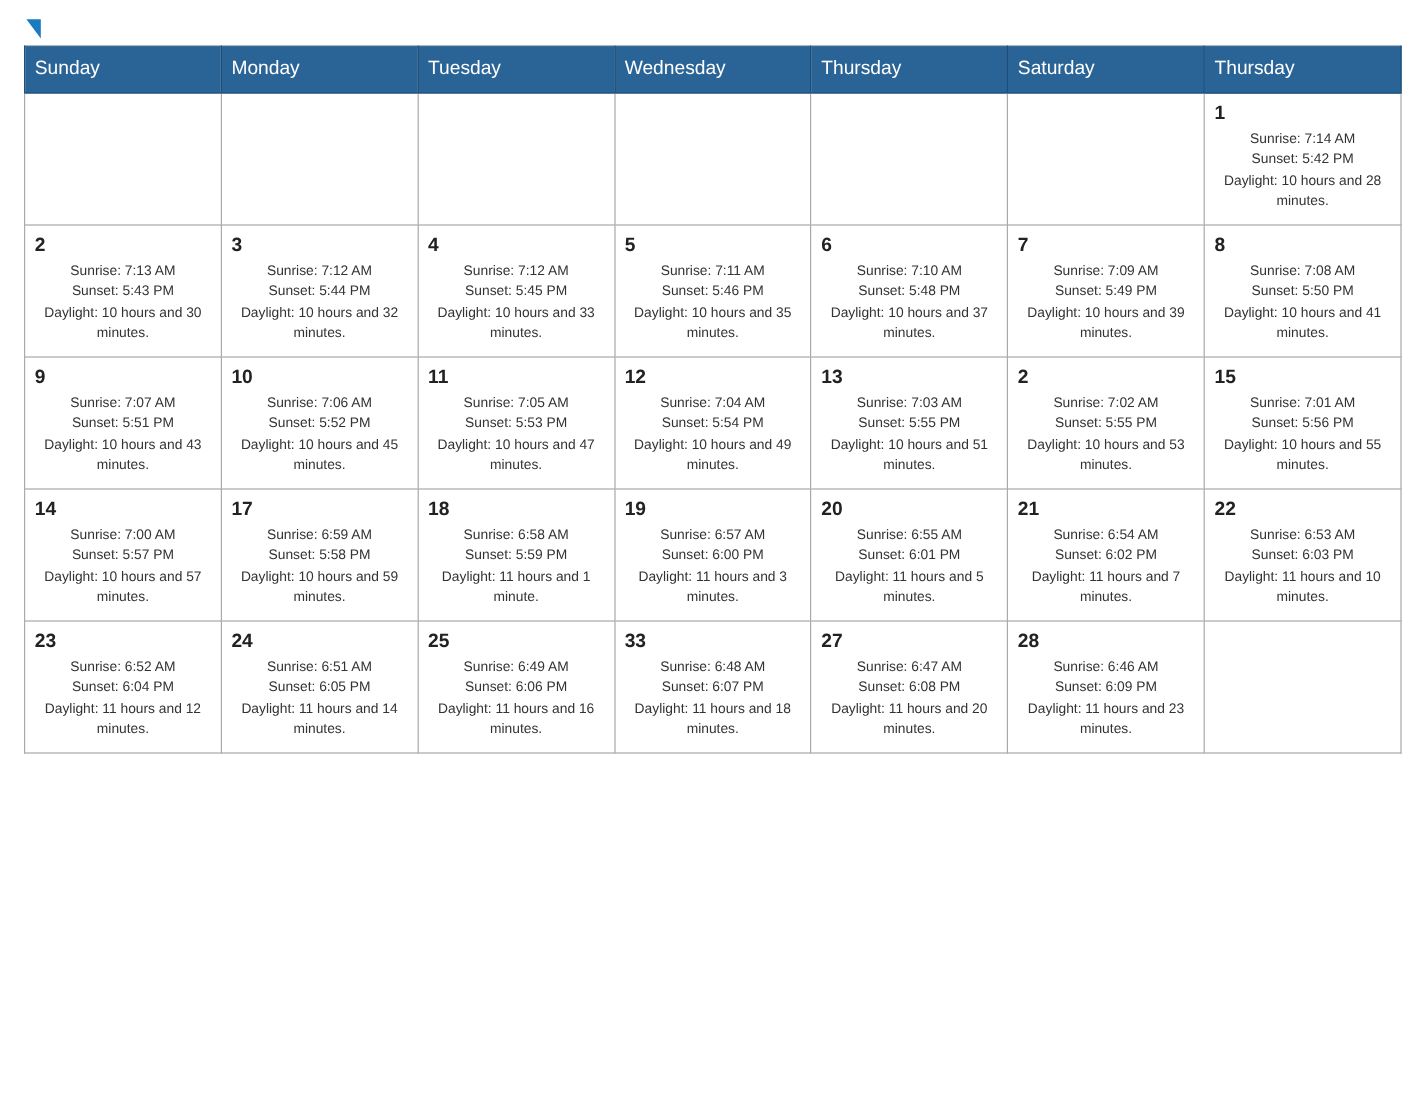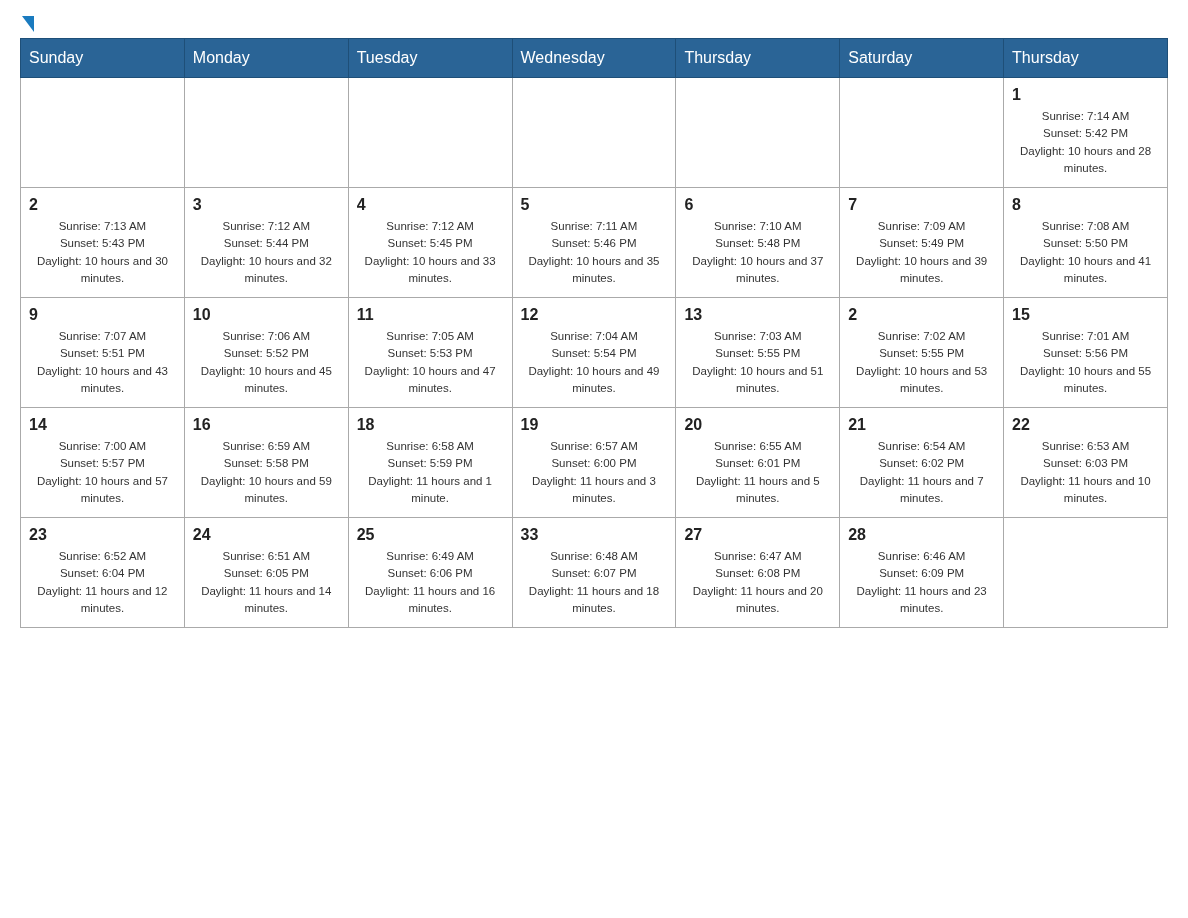--- a/index.html
+++ b/index.html
@@ -201,21 +201,21 @@
           <div class="day-number">15</div>
           <div class="day-info">Sunrise: 7:01 AM<br>Sunset: 5:56 PM<br>Daylight: 10 hours and 55 minutes.</div>
         </td>
       </tr>
       <tr class="row-top">
         <td>
           <div class="day-number">14</div>
           <div class="day-info">Sunrise: 7:00 AM<br>Sunset: 5:57 PM<br>Daylight: 10 hours and 57 minutes.</div>
         </td>
         <td>
-          <div class="day-number">16</div>
+          <div class="day-number">17</div>
           <div class="day-info">Sunrise: 6:59 AM<br>Sunset: 5:58 PM<br>Daylight: 10 hours and 59 minutes.</div>
         </td>
         <td>
           <div class="day-number">18</div>
           <div class="day-info">Sunrise: 6:58 AM<br>Sunset: 5:59 PM<br>Daylight: 11 hours and 1 minute.</div>
         </td>
         <td>
           <div class="day-number">19</div>
           <div class="day-info">Sunrise: 6:57 AM<br>Sunset: 6:00 PM<br>Daylight: 11 hours and 3 minutes.</div>
         </td>

